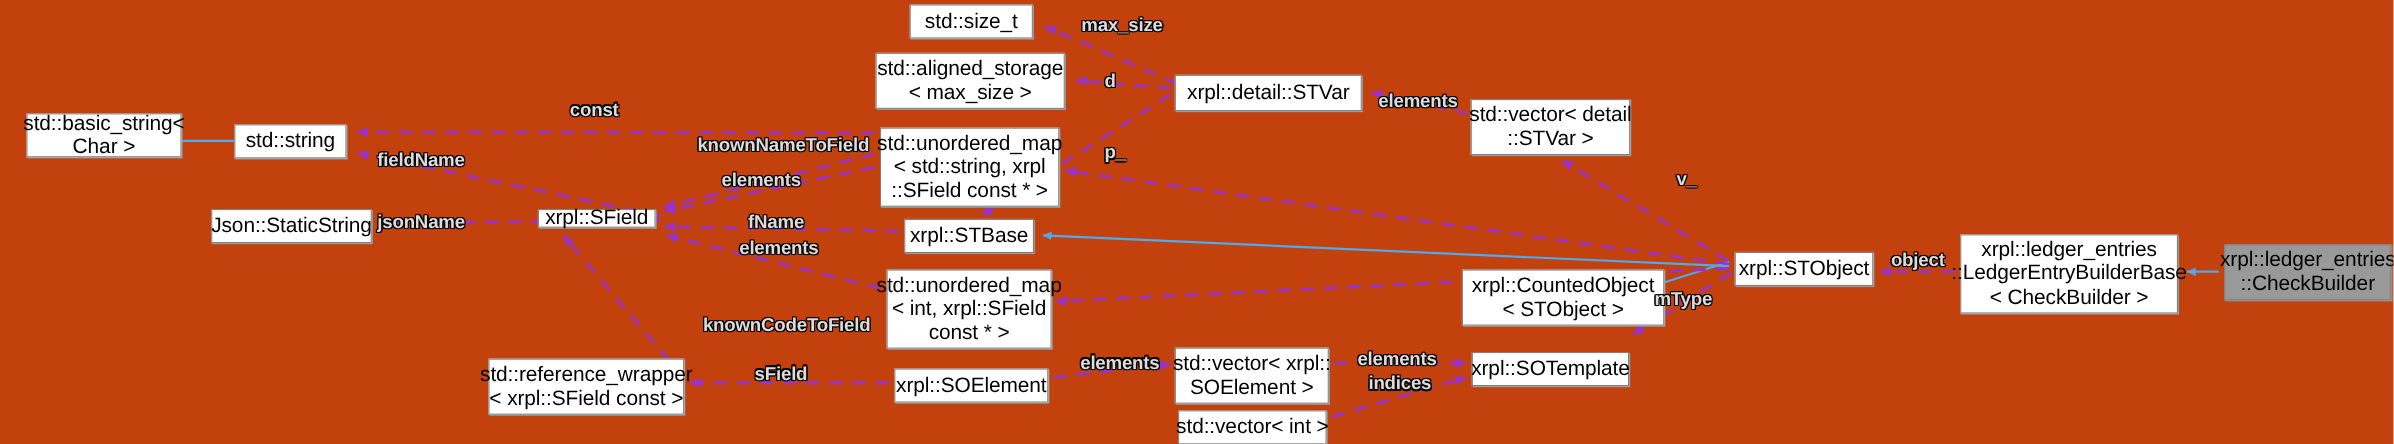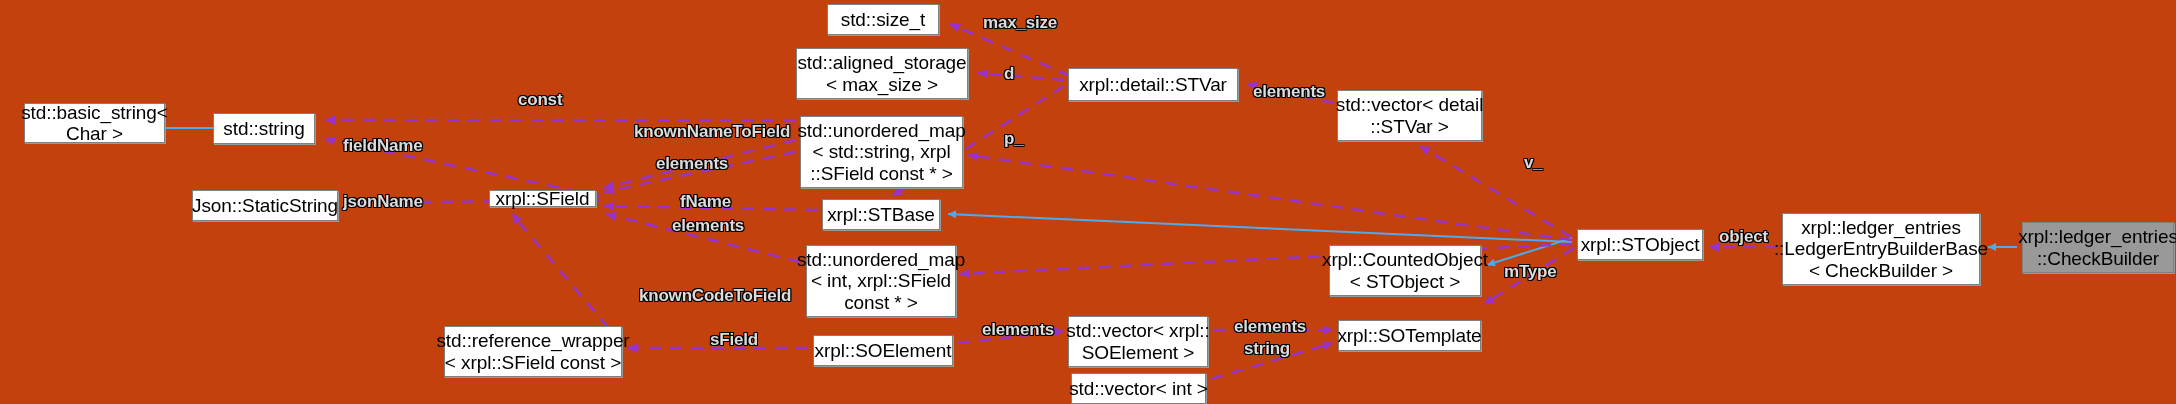--- a/index.html
+++ b/index.html
@@ -123,21 +123,21 @@
       <div class="node" style="left: 822px; top: 199px; width: 118px; height: 31px;">xrpl::STBase</div>
       <div class="node" style="left: 1577px; top: 229px; width: 126px; height: 31px;">xrpl::STObject</div>
       <div class="node" style="left: 1782px; top: 213px; width: 198px; height: 72px;">xrpl::ledger_entries
 ::LedgerEntryBuilderBase
 &lt; CheckBuilder &gt;</div>
       <div class="node highlight" style="left: 2022px; top: 222px; width: 152px; height: 51px;">xrpl::ledger_entries
 ::CheckBuilder</div>
       <div class="node" style="left: 806px; top: 245px; width: 150px; height: 72px;">std::unordered_map
 &lt; int, xrpl::SField
 const * &gt;</div>
-      <div class="node" style="left: 1329px; top: 245px; width: 152px; height: 51px;">xrpl::CountedObject
+      <div class="node" style="left: 1329px; top: 245px; width: 184px; height: 51px;">xrpl::CountedObject
 &lt; STObject &gt;</div>
       <div class="node" style="left: 444px; top: 326px; width: 178px; height: 51px;">std::reference_wrapper
 &lt; xrpl::SField const &gt;</div>
       <div class="node" style="left: 813px; top: 335px; width: 140px; height: 31px;">xrpl::SOElement</div>
       <div class="node" style="left: 1068px; top: 316px; width: 140px; height: 51px;">std::vector&lt; xrpl::
 SOElement &gt;</div>
       <div class="node" style="left: 1338px; top: 320px; width: 143px; height: 31px;">xrpl::SOTemplate</div>
       <div class="node" style="left: 1071px; top: 373px; width: 135px; height: 31px;">std::vector&lt; int &gt;</div>
     </div>
   <div>
@@ -149,19 +149,19 @@
       <div class="edge-label" style="left: 1004px; top: 129px;">p_</div>
       <div class="edge-label" style="left: 1524px; top: 153px;">v_</div>
       <div class="edge-label" style="left: 343px; top: 136px;">fieldName</div>
       <div class="edge-label" style="left: 656px; top: 154px;">elements</div>
       <div class="edge-label" style="left: 343px; top: 192px;">jsonName</div>
       <div class="edge-label" style="left: 680px; top: 192px;">fName</div>
       <div class="edge-label" style="left: 672px; top: 216px;">elements</div>
       <div class="edge-label" style="left: 1719px; top: 227px;">object</div>
       <div class="edge-label" style="left: 1504px; top: 262px;">mType</div>
       <div class="edge-label" style="left: 639px; top: 286px;">knownCodeToField</div>
-      <div class="edge-label" style="left: 686px; top: 330px; margin-left: 24px;">sField</div>
+      <div class="edge-label" style="left: 686px; top: 330px;">sField</div>
       <div class="edge-label" style="left: 982px; top: 320px;">elements</div>
       <div class="edge-label" style="left: 1234px; top: 317px;">elements</div>
-      <div class="edge-label" style="left: 1244px; top: 339px;">string</div>
+      <div class="edge-label" style="left: 1244px; top: 339px;">indices</div>
     </div>
 
 </div>
 
 </body></html>

